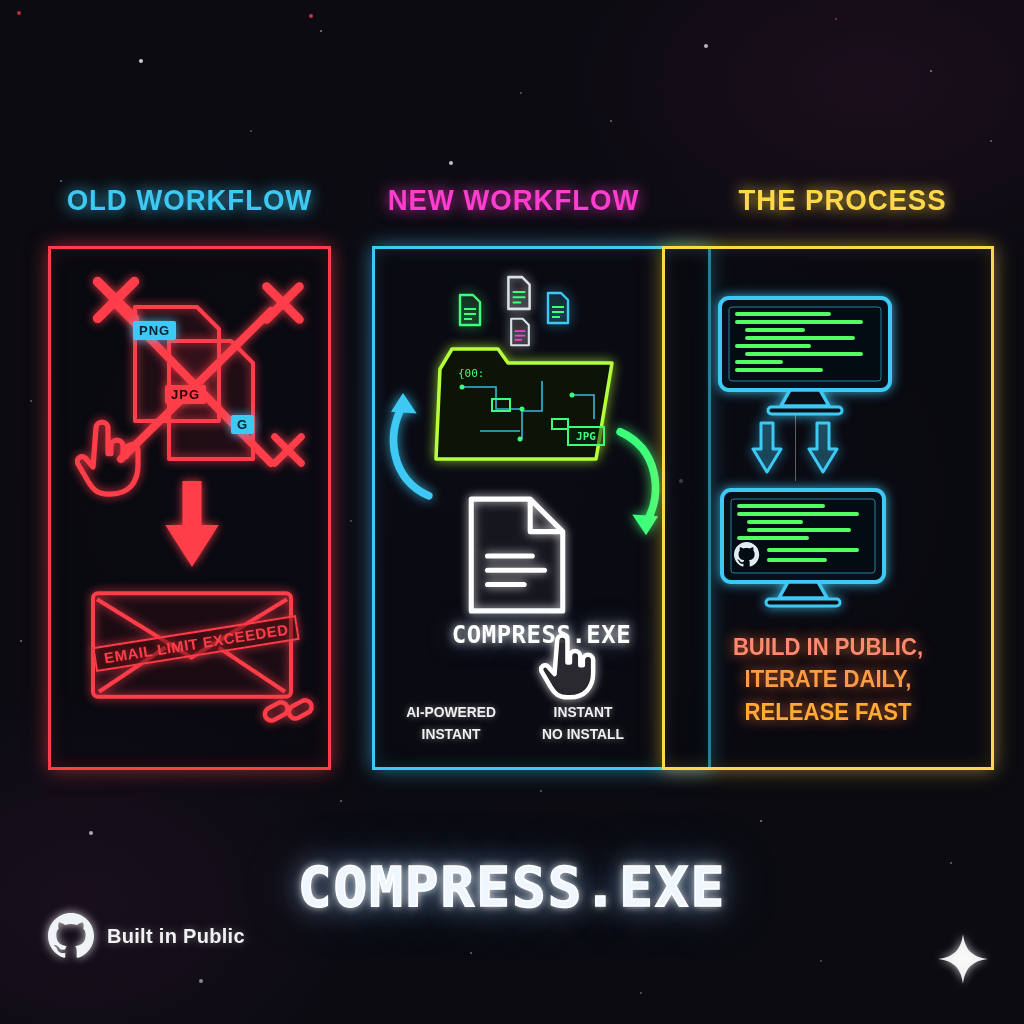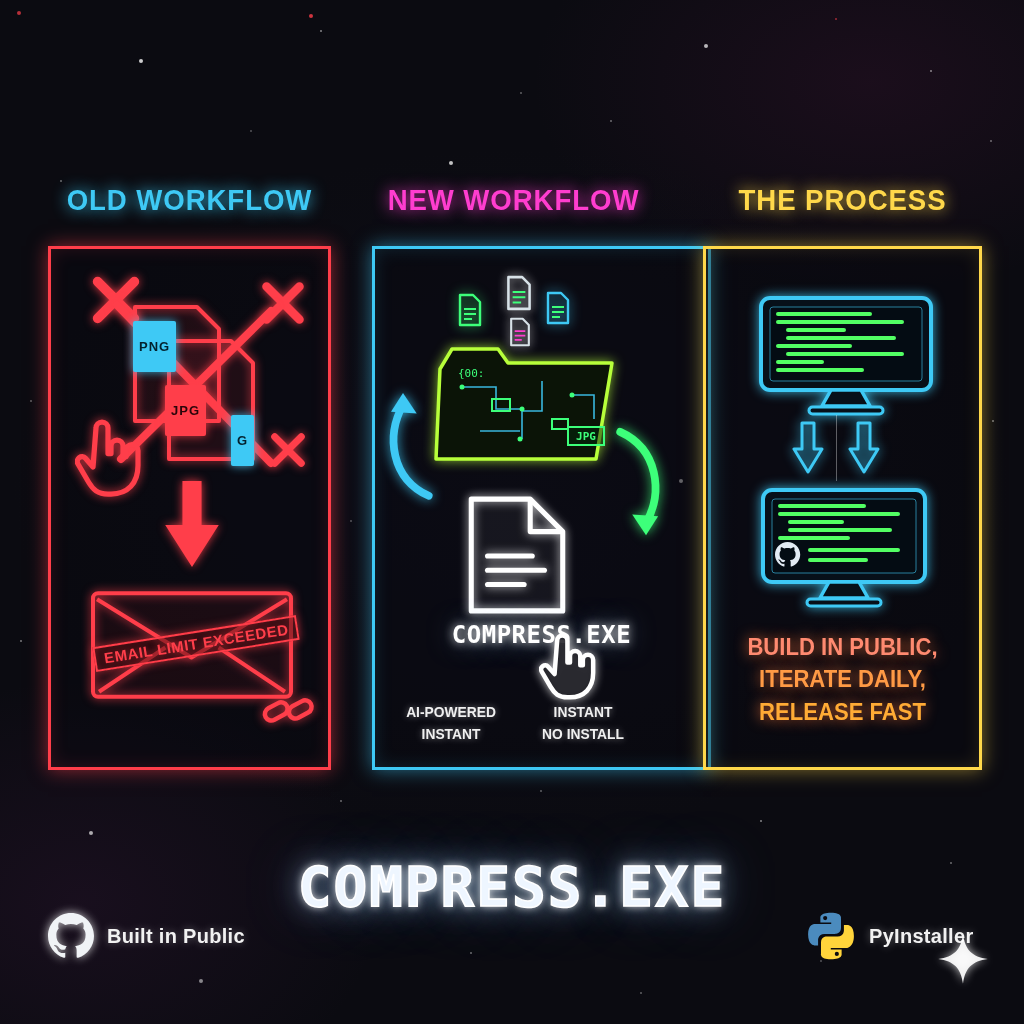--- a/index.html
+++ b/index.html
@@ -36,29 +36,29 @@
   .col-title{position:absolute;top:183px;font-weight:800;font-size:30px;letter-spacing:1px;
     text-align:center;transform:scaleX(.92)}
   #title-old{left:48px;width:283px;color:var(--cyan);text-shadow:0 0 16px rgba(62,214,255,.9)}
   #title-new{left:372px;width:283px;color:var(--magenta);text-shadow:0 0 16px rgba(255,61,207,.9)}
   #title-process{left:703px;width:279px;color:var(--yellow);text-shadow:0 0 16px rgba(255,216,74,.9)}
   .panel{position:absolute;top:246px;height:524px;background:rgba(8,8,14,.40);overflow:visible}
   #panel-old{left:48px;width:283px;border:3px solid var(--red);
     box-shadow:0 0 18px rgba(255,62,74,.55), inset 0 0 18px rgba(255,62,74,.15)}
   #panel-new{left:372px;width:339px;border:3px solid var(--cyan);
     box-shadow:0 0 18px rgba(62,201,245,.55), inset 0 0 18px rgba(62,201,245,.15)}
-  #panel-process{left:703px;width:279px;border:3px solid var(--yellow);
+  #panel-process{left:662px;width:332px;border:3px solid var(--yellow);
     box-shadow:0 0 18px rgba(255,216,74,.5), inset 0 0 18px rgba(255,216,74,.13)}
   .abs{position:absolute}
   .glow-red{filter:drop-shadow(0 0 5px rgba(255,62,74,.85))}
   .glow-cyan{filter:drop-shadow(0 0 6px rgba(62,201,245,.85))}
   .glow-green{filter:drop-shadow(0 0 6px rgba(61,255,122,.8))}
   .glow-lime{filter:drop-shadow(0 0 6px rgba(183,255,58,.7))}
   .glow-white{filter:drop-shadow(0 0 5px rgba(255,255,255,.8))}
-  .badge{position:absolute;font-weight:800;font-size:13px;padding:18px 6px;border-radius:2px;letter-spacing:1px}
+  .badge{position:absolute;font-weight:800;font-size:13px;padding:2px 6px;border-radius:2px;letter-spacing:1px}
   .badge-cyan{background:var(--cyan);color:#03222e;box-shadow:0 0 10px rgba(62,201,245,.8)}
   .badge-red{background:var(--red);color:#2b050a;box-shadow:0 0 10px rgba(255,62,74,.8)}
   .stamp{position:absolute;left:4px;top:44px;transform:rotate(-9deg);white-space:nowrap;
     border:2px solid var(--red);padding:2px 8px;color:var(--red);font-weight:800;font-size:15px;
     letter-spacing:.5px;background:rgba(24,2,4,.45);
     box-shadow:0 0 10px rgba(255,62,74,.6), inset 0 0 8px rgba(255,62,74,.3);
     text-shadow:0 0 8px rgba(255,62,74,.8)}
   .app-label{position:absolute;top:372px;left:0;width:100%;text-align:center;color:#fff;
     font-family:"DejaVu Sans Mono", monospace;font-weight:700;font-size:24px;letter-spacing:.5px;
     text-shadow:0 0 10px rgba(255,255,255,.9),0 0 26px rgba(170,220,255,.5)}
@@ -273,24 +273,17 @@
 
   <h1 class="big-title">COMPRESS.EXE</h1>
 
   <div class="brand" id="brand-github">
     <svg class="glow-white" width="46" height="46" viewBox="0 0 24 24">
       <path fill="#f0f3f6" d="M12 0C5.37 0 0 5.37 0 12c0 5.3 3.438 9.8 8.205 11.385.6.113.82-.258.82-.577 0-.285-.01-1.04-.015-2.04-3.338.724-4.042-1.61-4.042-1.61-.546-1.387-1.333-1.756-1.333-1.756-1.09-.745.082-.73.082-.73 1.205.085 1.838 1.236 1.838 1.236 1.07 1.835 2.81 1.305 3.495.998.108-.776.417-1.305.76-1.605-2.665-.3-5.466-1.332-5.466-5.93 0-1.31.465-2.38 1.235-3.22-.135-.303-.54-1.523.105-3.176 0 0 1.005-.322 3.3 1.23.96-.267 1.98-.399 3-.405 1.02.006 2.04.138 3 .405 2.28-1.552 3.285-1.23 3.285-1.23.645 1.653.24 2.873.12 3.176.765.84 1.23 1.91 1.23 3.22 0 4.61-2.805 5.625-5.475 5.92.42.36.81 1.096.81 2.22 0 1.606-.015 2.896-.015 3.286 0 .315.21.69.825.57C20.565 21.795 24 17.295 24 12c0-6.63-5.37-12-12-12z"></path>
     </svg>
     <span class="brand-label">Built in Public</span>
   </div>
 
-  <div class="brand" id="brand-python">
-    <svg width="50" height="50" viewBox="0 0 24 24">
-      <path fill="#4b8bbe" fill-rule="evenodd" d="M12 .8 C6.6.8 6.9 3.1 6.9 3.1 v2.4 h5.2 v.7 H4.4 S1 5.8 1 11.2 s3 5.3 3 5.3 h1.8 v-2.5 s-.1-3 3-3 h5.1 s2.9.1 2.9-2.8 V3.6 S17.6.8 12 .8 z M9.2 2.4 a1 1 0 1 1 0 2 1 1 0 0 1 0-2 z"></path>
-      <path fill="#ffd43b" fill-rule="evenodd" d="M12 23.2 C17.4 23.2 17.1 20.9 17.1 20.9 v-2.4 h-5.2 v-.7 h7.7 S23 17.4 23 12 s-3-5.3-3-5.3 h-1.8 v2.5 s.1 3-3 3 h-5.1 s-2.9-.1-2.9 2.8 v5.4 S6.4 23.2 12 23.2 z M14.8 21.6 a1 1 0 1 1 0-2 1 1 0 0 1 0 2 z"></path>
-    </svg>
-    <span class="brand-label">PyInstaller</span>
-  </div>
 
   <svg class="abs glow-white" style="left:936px;top:932px;position:absolute" width="54" height="54" viewBox="0 0 48 48">
     <path d="M24 2 C26 16 32 22 46 24 C32 26 26 32 24 46 C22 32 16 26 2 24 C16 22 22 16 24 2 Z" fill="#ffffff" opacity=".92"></path>
   </svg>
 </div>
 
 </body></html>

